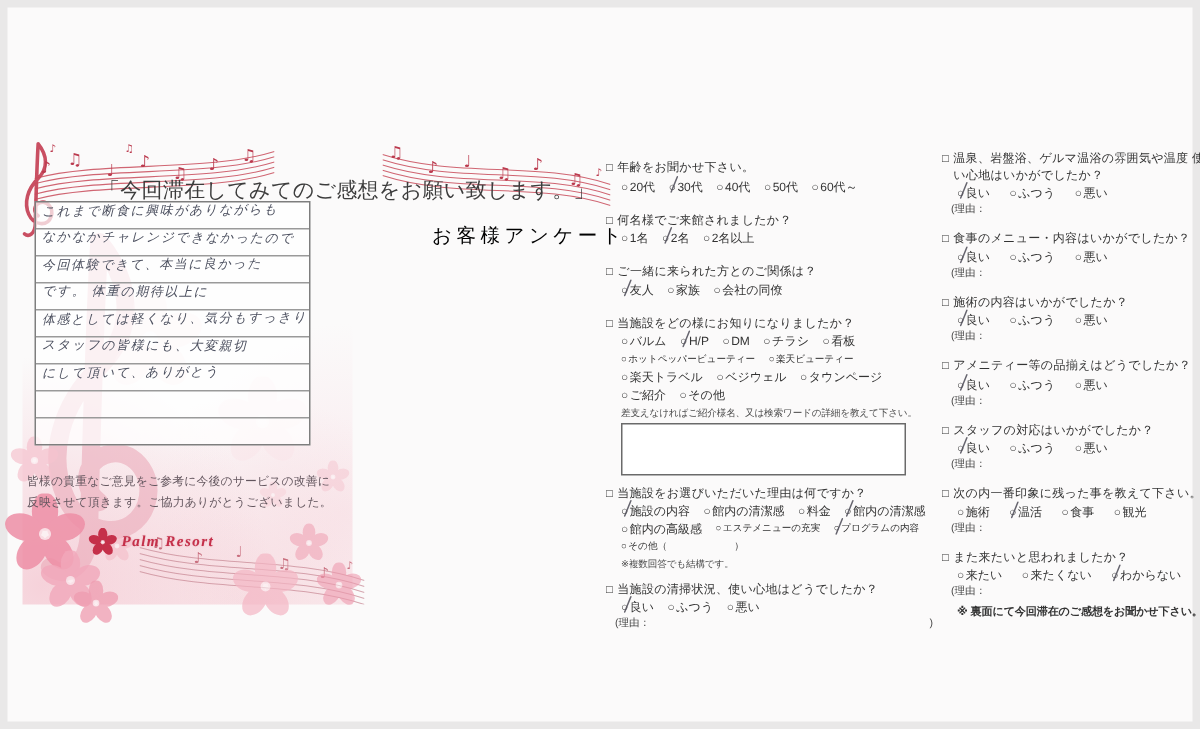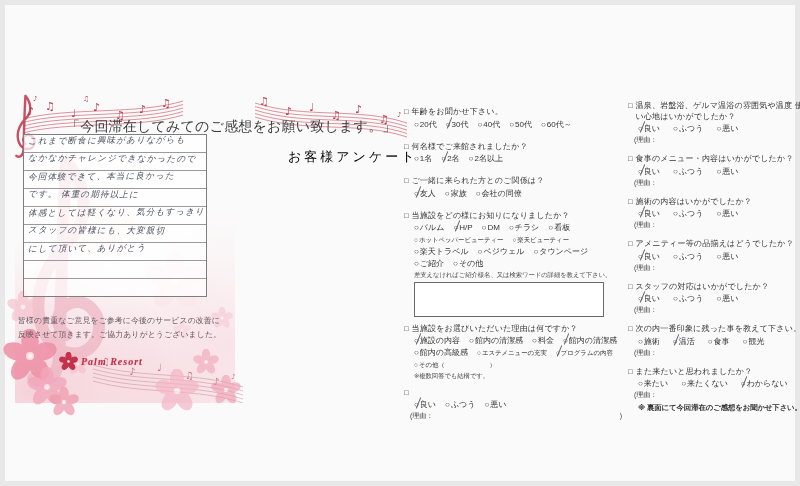--- a/index.html
+++ b/index.html
@@ -417,20 +417,21 @@
           <span class="opt small">
             <span class="circ">○</span>
             <span class="olbl">その他（　　　　　　　）</span>
           </span>
         </div>
         <div class="q-note">※複数回答でも結構です。</div>
       </div>
       <div class="q-block">
         <div class="q-head">
           <span class="q-box">□</span>
+          <span class="q-text">当施設の清掃状況、使い心地はどうでしたか？</span>
         </div>
         <div class="opts">
           <span class="opt checked">
             <span class="circ">○</span>
             <span class="olbl">良い</span>
           </span>
           <span class="opt">
             <span class="circ">○</span>
             <span class="olbl">ふつう</span>
           </span>

